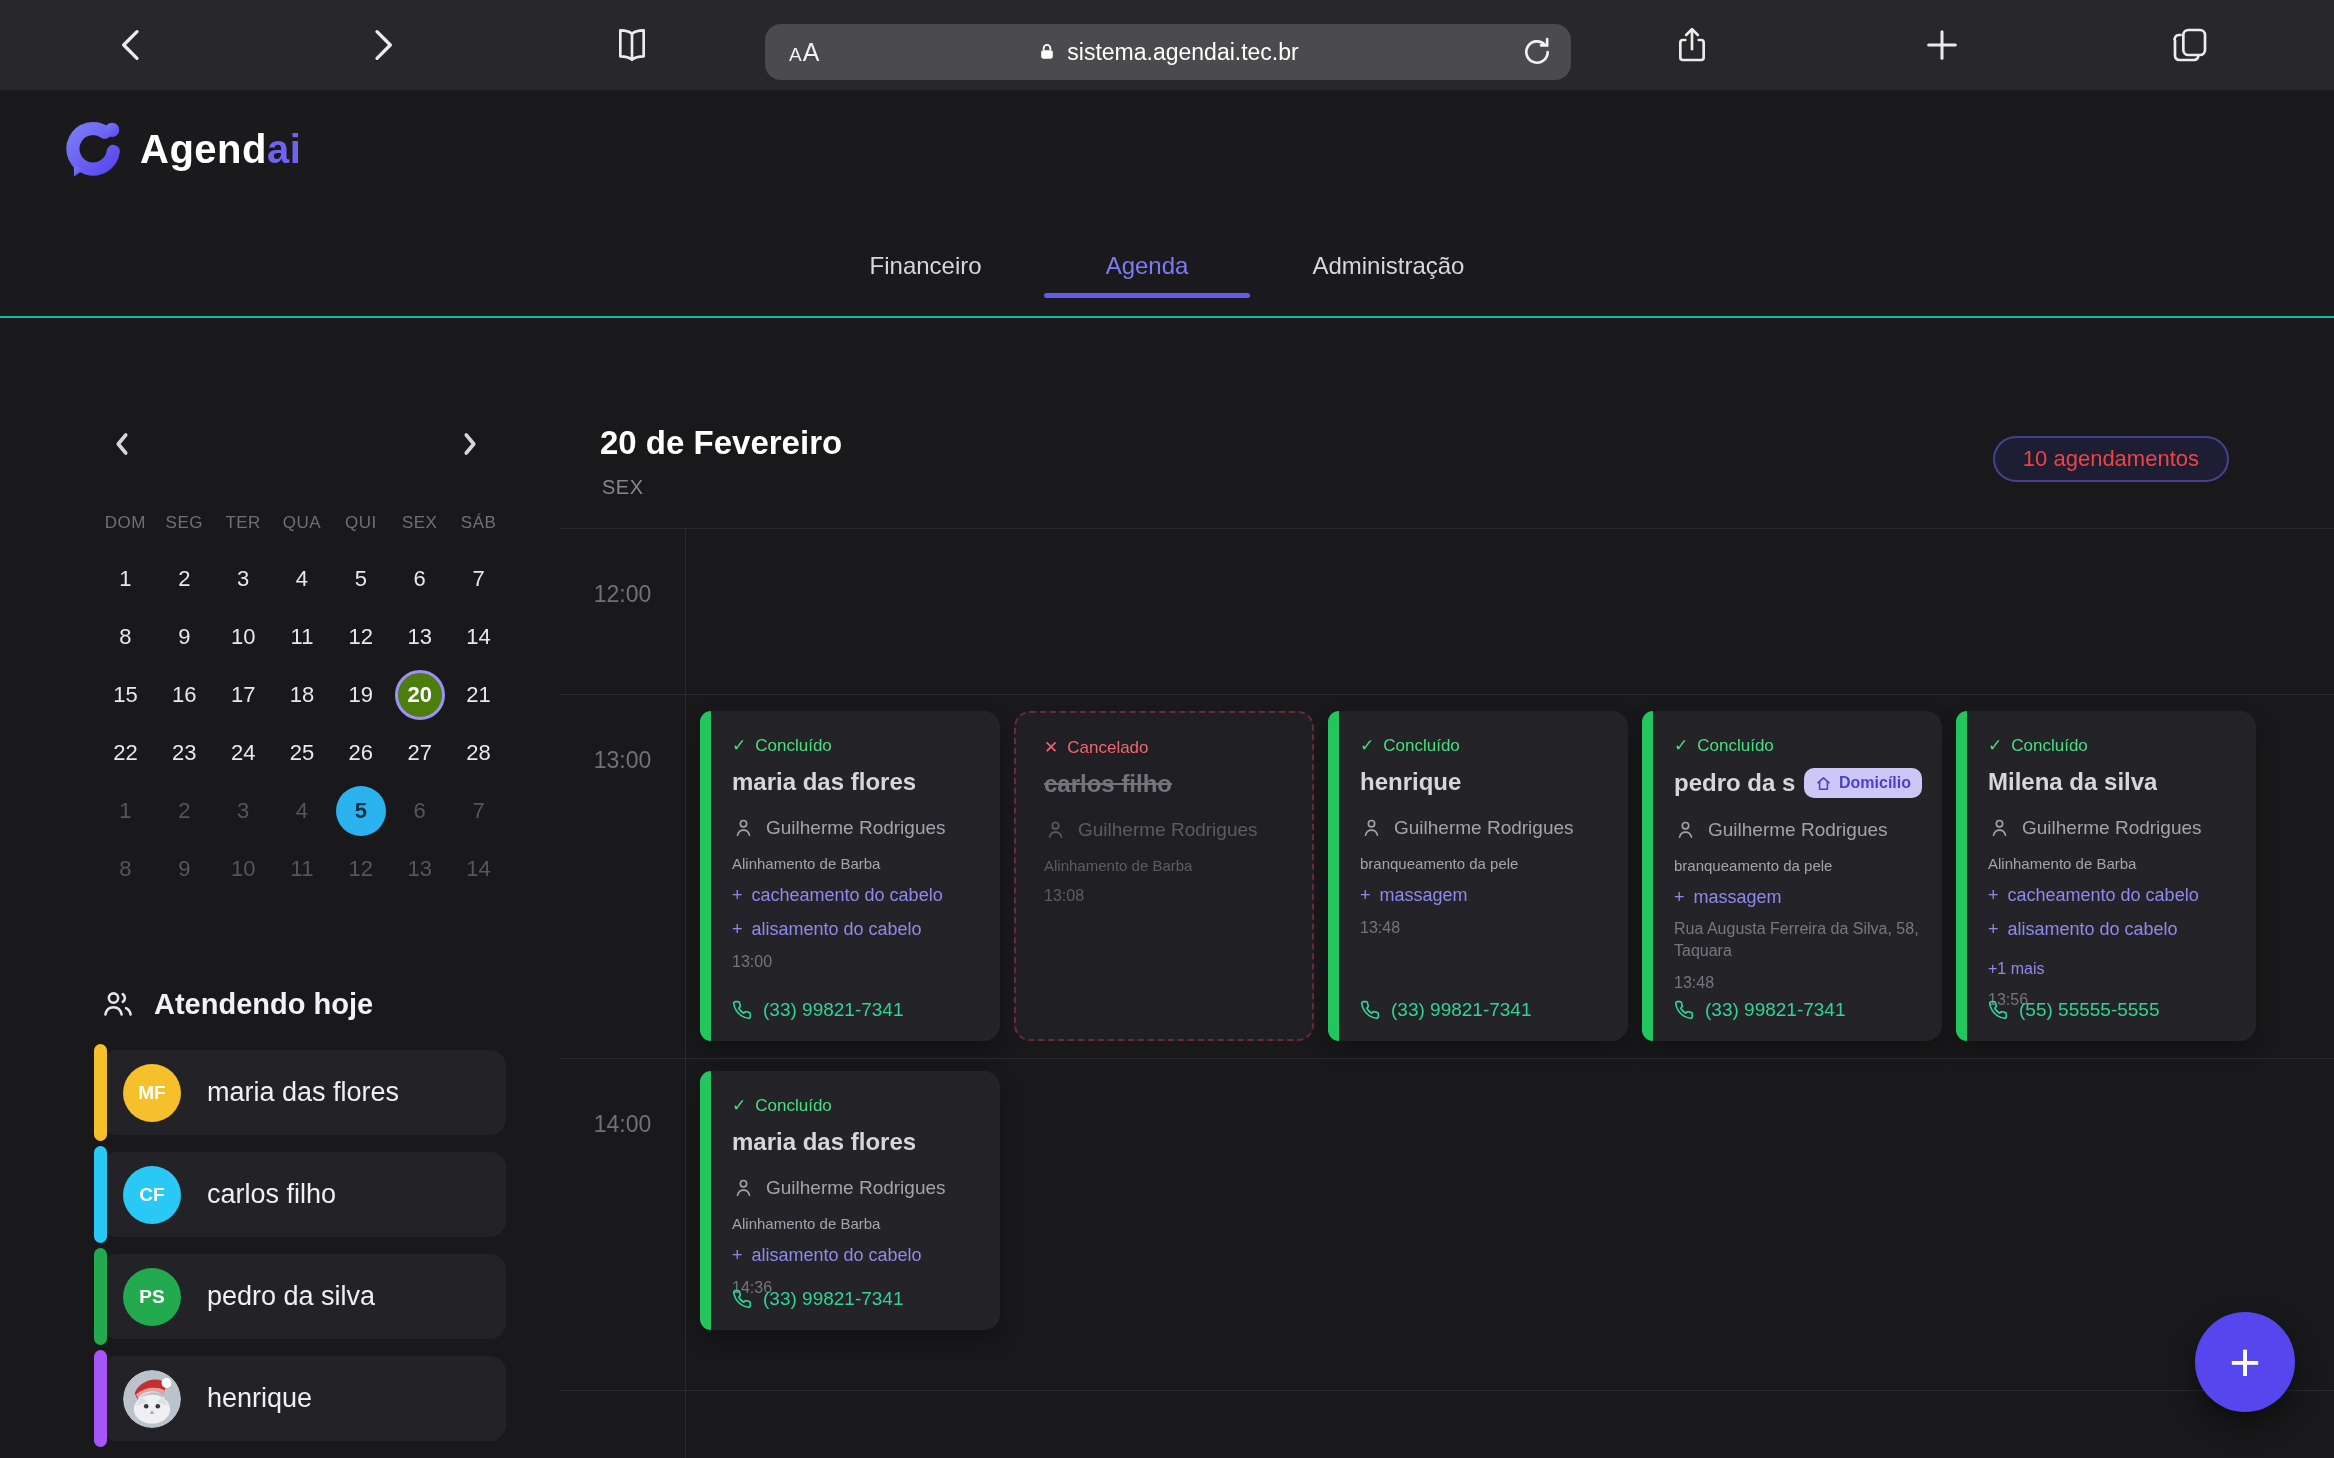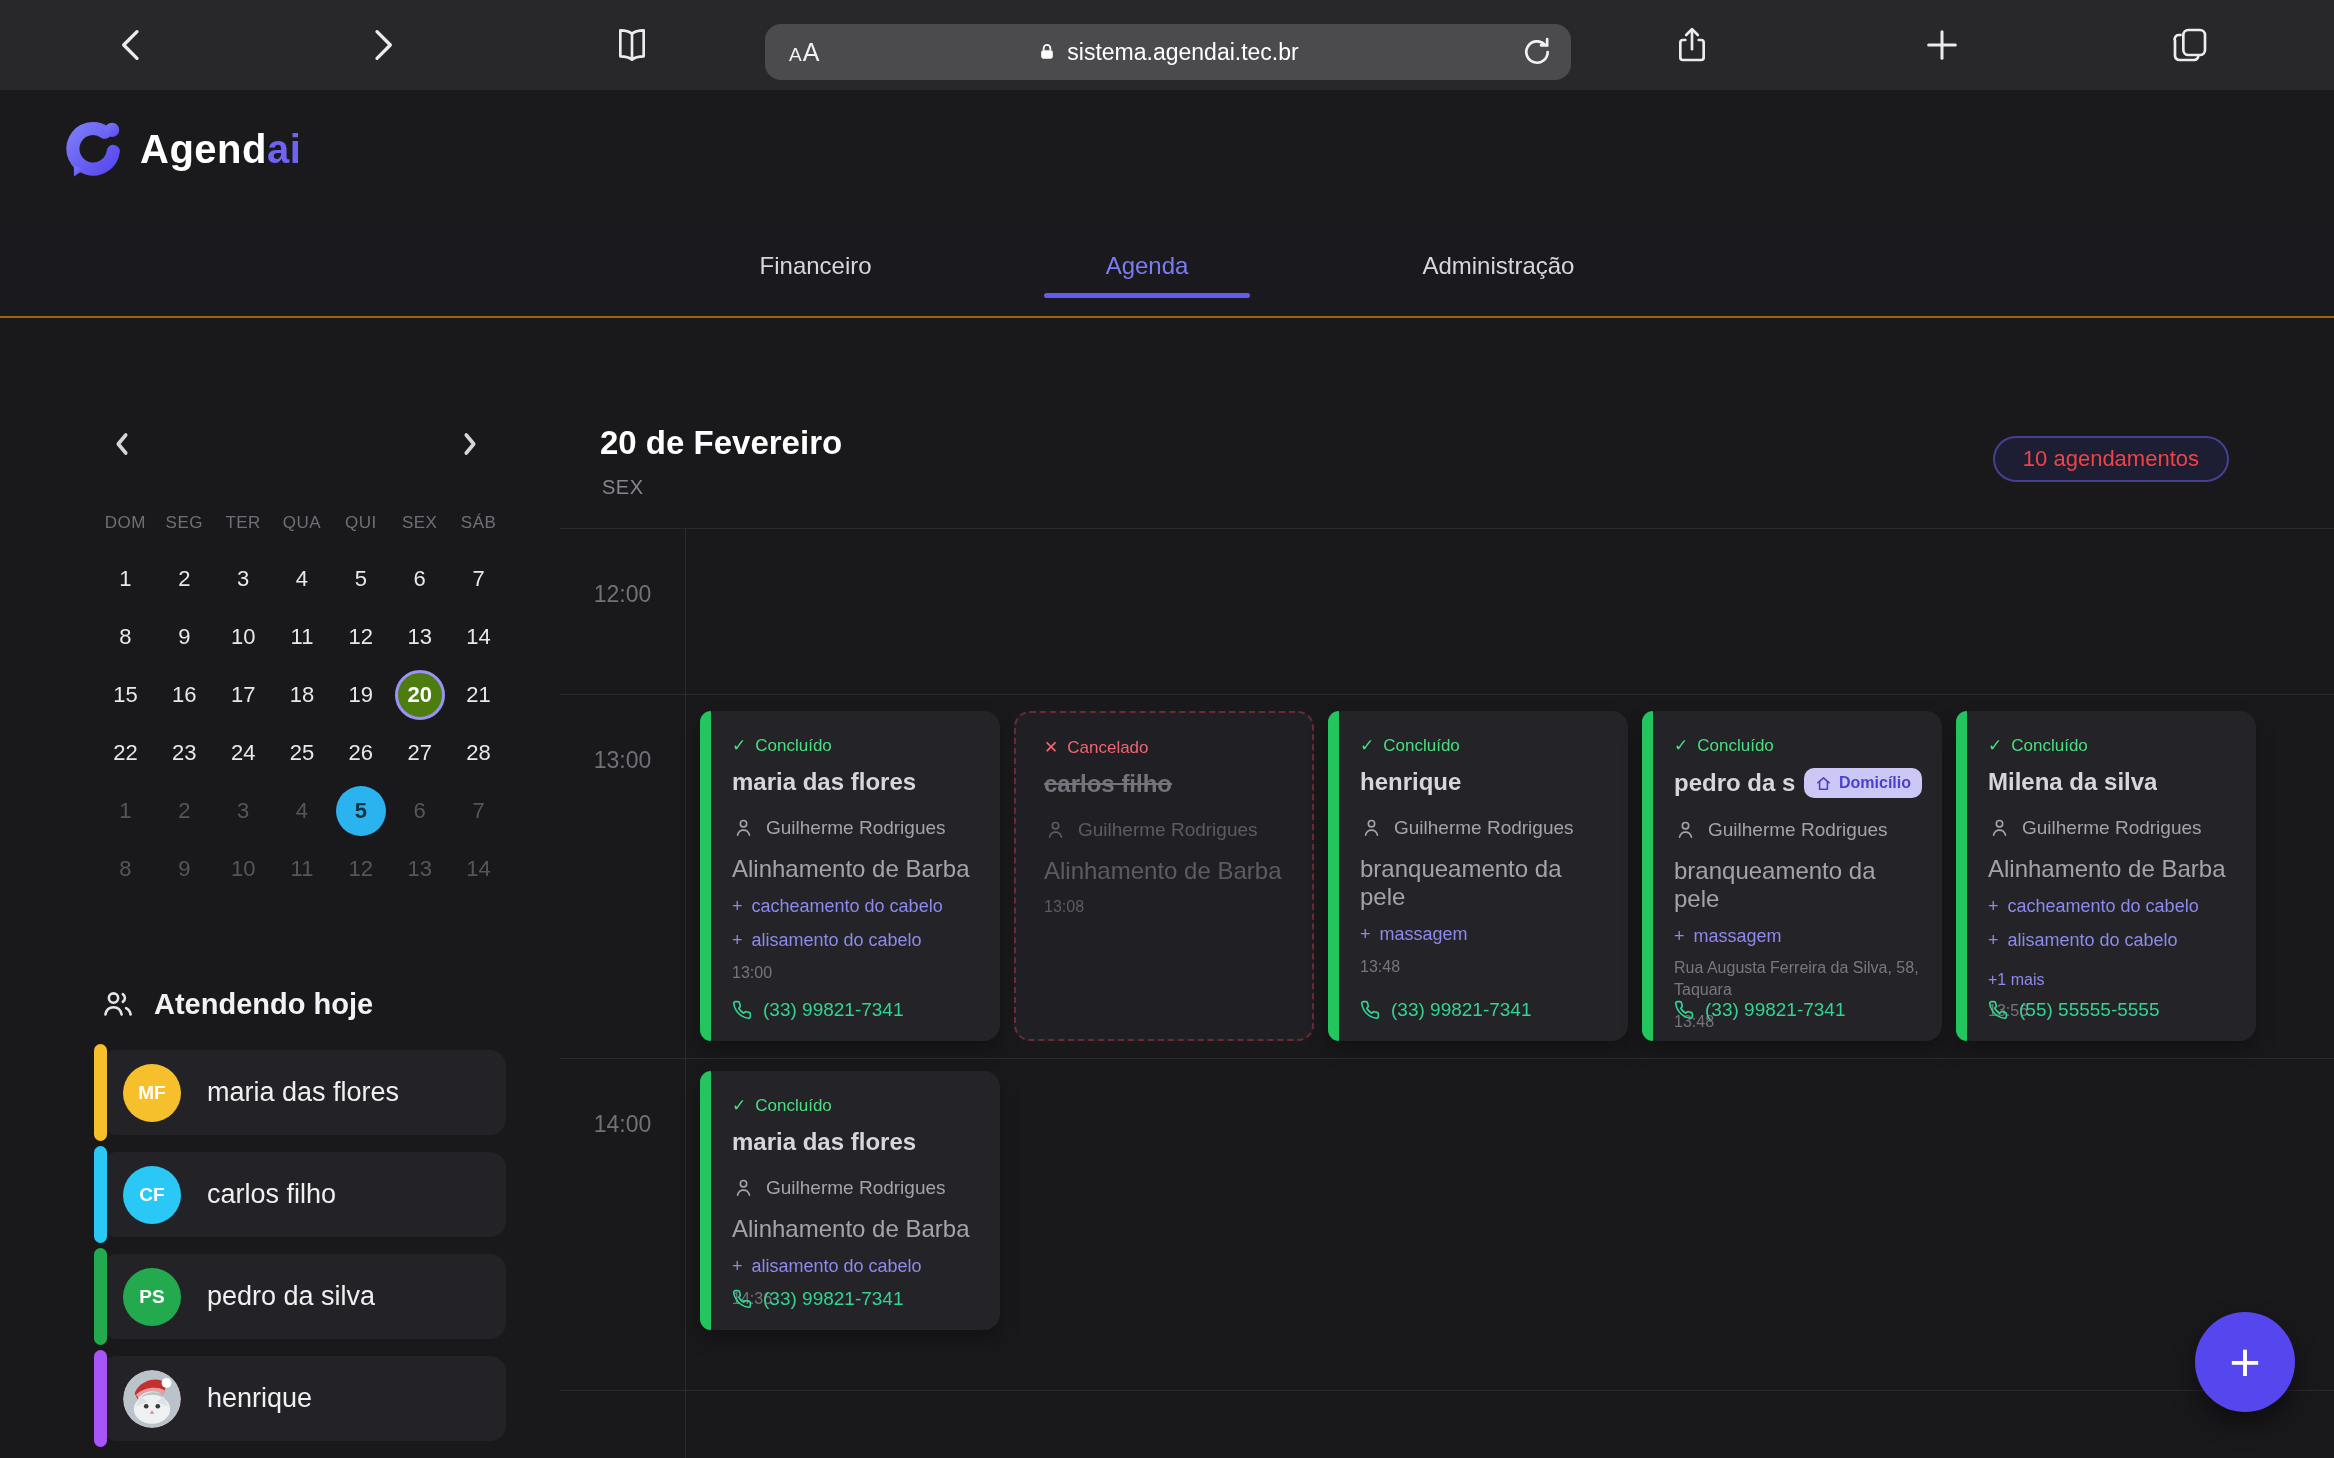--- a/index.html
+++ b/index.html
@@ -27,21 +27,21 @@
   .brand-text .accent { color:#6f63f2; }
   .user-block { position:absolute; right:42px; top:22px; display:flex; align-items:center; gap:24px; }
   .user-texts { text-align:right; }
   .user-name { color:#fff; font-size:25px; font-weight:bold; }
   .user-date { color:#a3a3ab; font-size:21px; margin-top:8px; }
   .avatar { width:68px; height:68px; border-radius:50%; background:linear-gradient(135deg,#9a4df6,#6d33e8);
             color:#fff; font-size:28px; font-weight:bold; display:flex; align-items:center; justify-content:center; cursor:pointer; }
 
   
   .tab-strip { position:absolute; left:0; top:215px; width:2334px; height:103px; background:#1a1a1e;
-               border-bottom:2px solid #a16207; display:flex; justify-content:center; gap:110px; }
+               border-bottom:2px solid #14b8a6; display:flex; justify-content:center; }
   .tab { position:relative; padding:0 62px; font-size:24px; color:#d7d7db; display:flex; align-items:center; cursor:pointer; }
   .tab.active { color:#7d7bf3; }
   .tab.active::after { content:''; position:absolute; left:0; right:0; bottom:18px; height:5px;
                        border-radius:3px; background:#635af0; }
 
   
   .sidebar { position:absolute; left:0; top:318px; width:560px; bottom:0; }
   .cal-header { position:absolute; left:60px; top:104px; width:470px; height:44px; }
   .cal-title { position:absolute; left:0; right:0; text-align:center; top:4px; color:#fff; font-size:27px; font-weight:bold; }
   .cal-nav { position:absolute; top:4px; width:36px; height:36px; color:#d6d6da; background:none; border:none; cursor:pointer; }
@@ -93,21 +93,21 @@
   .name-row { display:flex; align-items:center; margin-top:12px; white-space:nowrap; }
   .cname { font-size:24px; font-weight:bold; color:#d6d6db; overflow:hidden; }
   .cancelled .cname { color:#74747c; text-decoration:line-through; }
   .home-badge { flex:0 0 auto; display:inline-flex; align-items:center; gap:7px; margin-left:9px;
                 background:#cbc8f6; color:#4a3fcf; font-weight:bold; font-size:16px;
                 border-radius:10px; padding:6px 11px; }
   .home-badge svg { width:17px; height:17px; }
   .prow { margin-top:20px; display:flex; align-items:center; gap:11px; color:#a3a3ab; font-size:19px; }
   .prow svg { width:23px; height:23px; flex:0 0 auto; }
   .cancelled .prow, .cancelled .service, .cancelled .ctime { color:#5b5b63; }
-  .service { margin-top:16px; color:#a3a3ab; font-size:24px; }
+  .service { margin-top:16px; color:#a3a3ab; font-size:15px; }
   .addon { margin-top:13px; color:#8e89ec; font-size:18px; }
   .addon .plus { margin-right:9px; }
   .more { margin-top:20px; color:#8e89ec; font-size:16px; }
   .address { margin-top:10px; color:#77777f; font-size:16px; line-height:1.35; }
   .ctime { margin-top:13px; color:#74747c; font-size:16px; }
   .phone { position:absolute; left:32px; bottom:20px; display:flex; align-items:center; gap:11px;
            color:#33d392; font-size:19px; }
   .phone svg { width:20px; height:20px; }
 
   .fab { position:absolute; right:39px; bottom:46px; width:100px; height:100px; border-radius:50%;

